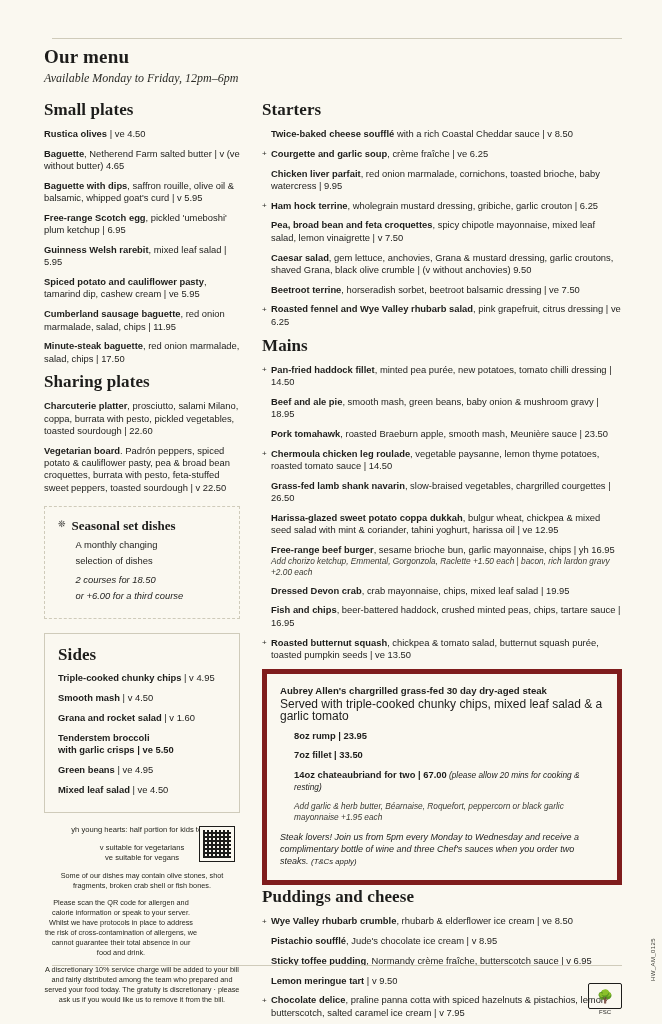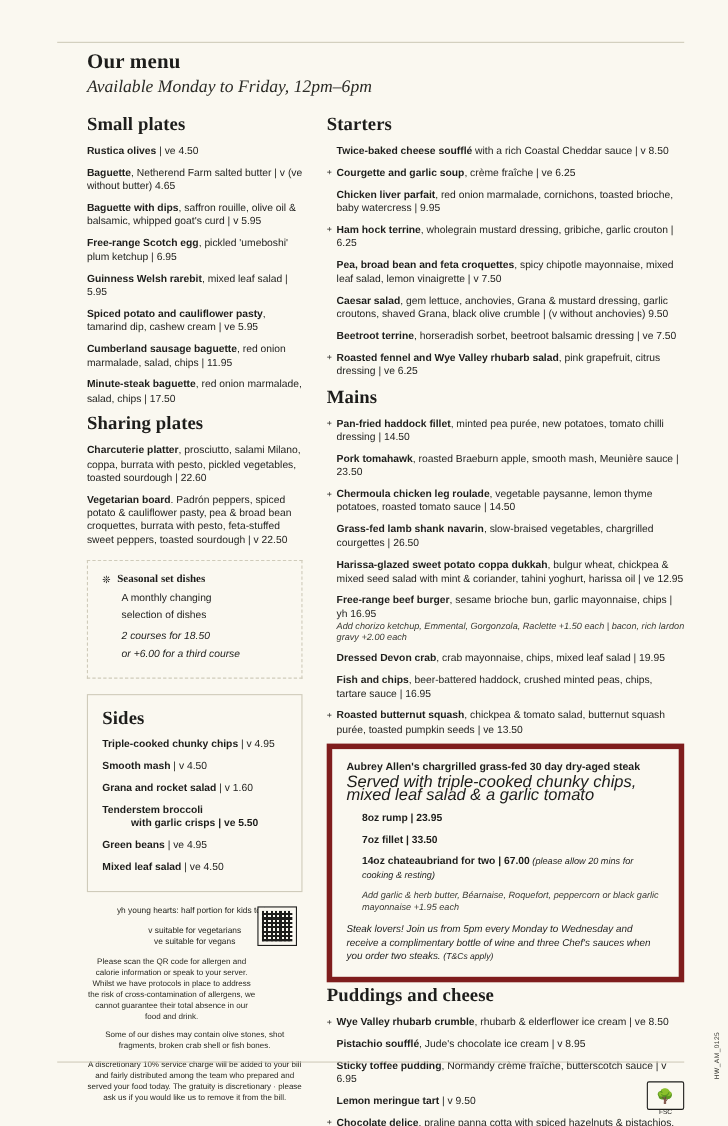--- a/index.html
+++ b/index.html
@@ -9,37 +9,37 @@
     height: 1024px;
     background: #faf8f0;
     font-family: "Liberation Sans", sans-serif;
     color: #1d1d1b;
     position: relative;
     overflow: hidden;
   }
   .page {
     position:absolute;
     left:0; top:0; right:0; bottom:0;
-    padding: 46px 40px 18px 79px;
+    padding: 46px 40px 18px 44px;
     border-radius: 20px;
   }
   .hr-top { position:absolute; left:52px; right:40px; top:38px; height:1px; background:#cfcbba; }
   .hr-bottom { position:absolute; left:52px; right:40px; bottom:58px; height:1px; background:#cfcbba; }
 
   h1.menu-title {
     font-family: "Liberation Serif", serif;
     font-weight: 700;
     font-size: 19px;
     margin: 0 0 3px 0;
     letter-spacing: .2px;
   }
   .subtitle {
     font-family: "Liberation Serif", serif;
     font-style: italic;
-    font-size: 16px;
+    font-size: 12px;
     margin: 0 0 14px 0;
     color: #2b2b26;
   }
 
   .cols { display:flex; gap: 22px; align-items: flex-start; }
   .col-left { width: 196px; flex: 0 0 196px; }
   .col-right { flex: 1 1 auto; }
 
   h2.sec {
     font-family: "Liberation Serif", serif;
@@ -50,21 +50,21 @@
   }
   .sec-gap { margin-top: 16px; }
 
   .item {
     font-size: 9.4px;
     line-height: 12.3px;
     margin-bottom: 7.5px;
     position: relative;
     padding-left: 0;
   }
-  .item .nm { font-weight: 700; text-align: center; }
+  .item .nm { font-weight: 700; }
   .item .ds { font-weight: 400; text-align: right; }
   .item .sub {
     display:block;
     font-style: italic;
     font-size: 8.3px;
     line-height: 10.5px;
     color:#3a3a33;
   }
   .marker {
     position:absolute;
@@ -80,31 +80,31 @@
   
   .box {
     border: 1px solid #cfcbba;
     padding: 11px 13px 12px 13px;
     margin-bottom: 14px;
   }
   .box.dashed { border-style: dashed; }
   .box h3 {
     font-family: "Liberation Serif", serif;
     font-weight:700;
-    font-size: 10px;
+    font-size: 13px;
     margin:0 0 5px 0;
   }
   .box .seasonal-head { display:flex; gap:6px; align-items:flex-start; }
   .box .seasonal-head .star { font-size:9px; line-height:13px; }
   .box p { margin:4px; font-size:9.4px; line-height:12.3px; }
   .box p.ital { font-style:italic; }
 
   .steak-box { border:5px solid #7f1d1d; padding: 10px 13px 12px 13px; margin: 4px 0 2px 0; }
   .steak-title { font-weight:700; font-size:9.6px; line-height:13px; margin-bottom:1px; }
-  .steak-sub { font-style:italic; font-size:15px; line-height:12px; margin-bottom:8px; }
+  .steak-sub { font-size:12px; line-height:12px; margin-bottom:8px; }
   .steak-row { font-weight:700; font-size:9.4px; line-height:12.5px; margin: 0 0 7px 14px; }
   .steak-row .note { font-weight:400; font-style:italic; font-size:8.3px; }
   .steak-fine { font-style:italic; font-size:8.3px; line-height:11px; margin: 0 0 8px 14px; color:#3a3a33; }
   .steak-promo { font-style:italic; font-size:9px; line-height:12.2px; }
   .steak-promo .tcs { font-size:7.8px; }
 
   .sides-box { border:1px solid #cfcbba; padding: 11px 13px 9px 13px; margin-bottom: 12px; }
 
   .legend { font-size:7.6px; line-height:10.4px; color:#26261f; margin-top: 4px; }
   .legend p { margin: 0 0 7px 0; }
@@ -189,22 +189,22 @@
         <div class="item"><span class="nm">Grana and rocket salad</span><span class="ds"> | v  1.60</span></div>
         <div class="item"><span class="nm">Tenderstem broccoli</span><span class="nm" style="display:block">with garlic crisps | ve  5.50</span></div>
         <div class="item"><span class="nm">Green beans</span><span class="ds"> | ve  4.95</span></div>
         <div class="item"><span class="nm">Mixed leaf salad</span><span class="ds"> | ve  4.50</span></div>
       </div>
 
       <div class="legend qr-wrap">
         <p>yh  young hearts: half portion for kids to try</p>
         <p style="margin-bottom:0">v  suitable for vegetarians</p>
         <p>ve  suitable for vegans</p>
+        <p class="tiny">Some of our dishes may contain olive stones, shot fragments, broken crab shell or fish bones.</p>
         <p class="tiny" style="padding-right:42px">Please scan the QR code for allergen and calorie information or speak to your server. Whilst we have protocols in place to address the risk of cross-contamination of allergens, we cannot guarantee their total absence in our food and drink.</p>
-        <p class="tiny">Some of our dishes may contain olive stones, shot fragments, broken crab shell or fish bones.</p>
         <div class="qr"></div>
         <p class="tiny">A discretionary 10% service charge will be added to your bill and fairly distributed among the team who prepared and served your food today. The gratuity is discretionary · please ask us if you would like us to remove it from the bill.</p>
       </div>
     </div>
 
     <div class="col-right">
 
       <h2 class="sec">Starters</h2>
       <div>
         <div class="item has-marker"><span class="marker"></span><span class="nm">Twice-baked cheese soufflé</span><span class="ds"> with a rich Coastal Cheddar sauce | v  8.50</span></div>
@@ -213,20 +213,21 @@
         <div class="item has-marker"><span class="marker">+</span><span class="nm">Ham hock terrine</span><span class="ds">, wholegrain mustard dressing, gribiche, garlic crouton | 6.25</span></div>
         <div class="item has-marker"><span class="marker"></span><span class="nm">Pea, broad bean and feta croquettes</span><span class="ds">, spicy chipotle mayonnaise, mixed leaf salad, lemon vinaigrette | v  7.50</span></div>
         <div class="item has-marker"><span class="marker"></span><span class="nm">Caesar salad</span><span class="ds">, gem lettuce, anchovies, Grana &amp; mustard dressing, garlic croutons, shaved Grana, black olive crumble | (v without anchovies)  9.50</span></div>
         <div class="item has-marker"><span class="marker"></span><span class="nm">Beetroot terrine</span><span class="ds">, horseradish sorbet, beetroot balsamic dressing | ve  7.50</span></div>
         <div class="item has-marker"><span class="marker">+</span><span class="nm">Roasted fennel and Wye Valley rhubarb salad</span><span class="ds">, pink grapefruit, citrus dressing | ve  6.25</span></div>
       </div>
 
       <h2 class="sec sec-gap">Mains</h2>
       <div>
         <div class="item has-marker"><span class="marker">+</span><span class="nm">Pan-fried haddock fillet</span><span class="ds">, minted pea purée, new potatoes, tomato chilli dressing | 14.50</span></div>
+        <div class="item has-marker"><span class="marker"></span><span class="nm">Beef and ale pie</span><span class="ds">, smooth mash, green beans, baby onion &amp; mushroom gravy | 18.95</span></div>
         <div class="item has-marker"><span class="marker"></span><span class="nm">Pork tomahawk</span><span class="ds">, roasted Braeburn apple, smooth mash, Meunière sauce | 23.50</span></div>
         <div class="item has-marker"><span class="marker">+</span><span class="nm">Chermoula chicken leg roulade</span><span class="ds">, vegetable paysanne, lemon thyme potatoes, roasted tomato sauce | 14.50</span></div>
         <div class="item has-marker"><span class="marker"></span><span class="nm">Grass-fed lamb shank navarin</span><span class="ds">, slow-braised vegetables, chargrilled courgettes | 26.50</span></div>
         <div class="item has-marker"><span class="marker"></span><span class="nm">Harissa-glazed sweet potato coppa dukkah</span><span class="ds">, bulgur wheat, chickpea &amp; mixed seed salad with mint &amp; coriander, tahini yoghurt, harissa oil | ve  12.95</span></div>
         <div class="item has-marker"><span class="marker"></span><span class="nm">Free-range beef burger</span><span class="ds">, sesame brioche bun, garlic mayonnaise, chips | yh  16.95</span><span class="sub">Add chorizo ketchup, Emmental, Gorgonzola, Raclette +1.50 each  |  bacon, rich lardon gravy +2.00 each</span></div>
         <div class="item has-marker"><span class="marker"></span><span class="nm">Dressed Devon crab</span><span class="ds">, crab mayonnaise, chips, mixed leaf salad | 19.95</span></div>
         <div class="item has-marker"><span class="marker"></span><span class="nm">Fish and chips</span><span class="ds">, beer-battered haddock, crushed minted peas, chips, tartare sauce | 16.95</span></div>
         <div class="item has-marker"><span class="marker">+</span><span class="nm">Roasted butternut squash</span><span class="ds">, chickpea &amp; tomato salad, butternut squash purée, toasted pumpkin seeds | ve  13.50</span></div>
       </div>
 

